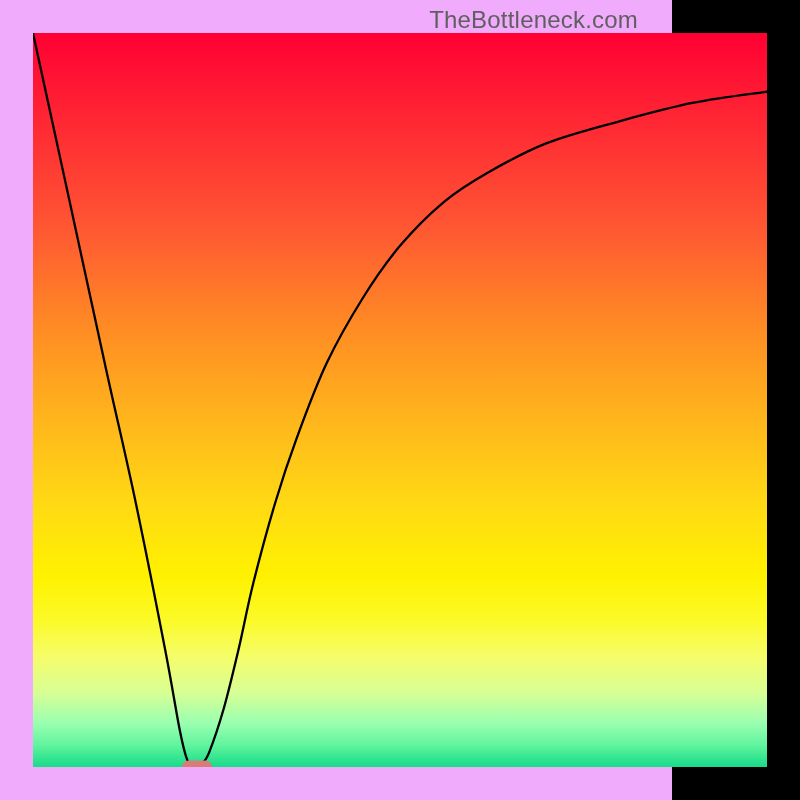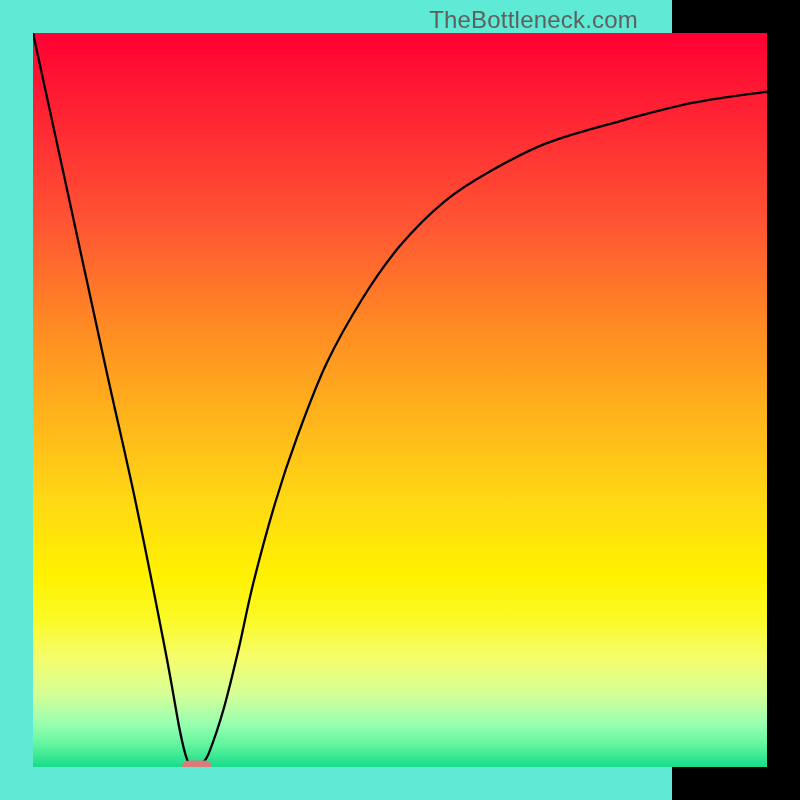--- a/index.html
+++ b/index.html
@@ -8,21 +8,21 @@
     width: 800px;
     height: 800px;
     overflow: hidden;
     background: #000;
     font-family: Arial, Helvetica, sans-serif;
   }
   .frame {
     position: relative;
     width: 672px;
     height: 800px;
-    background: #5eead4;
+    background: #f0abfc;
   }
   .plot-area {
     position: absolute;
     left: 33px;
     top: 33px;
     width: 734px;
     height: 734px;
     overflow: hidden;
   }
   .gradient-bg {

